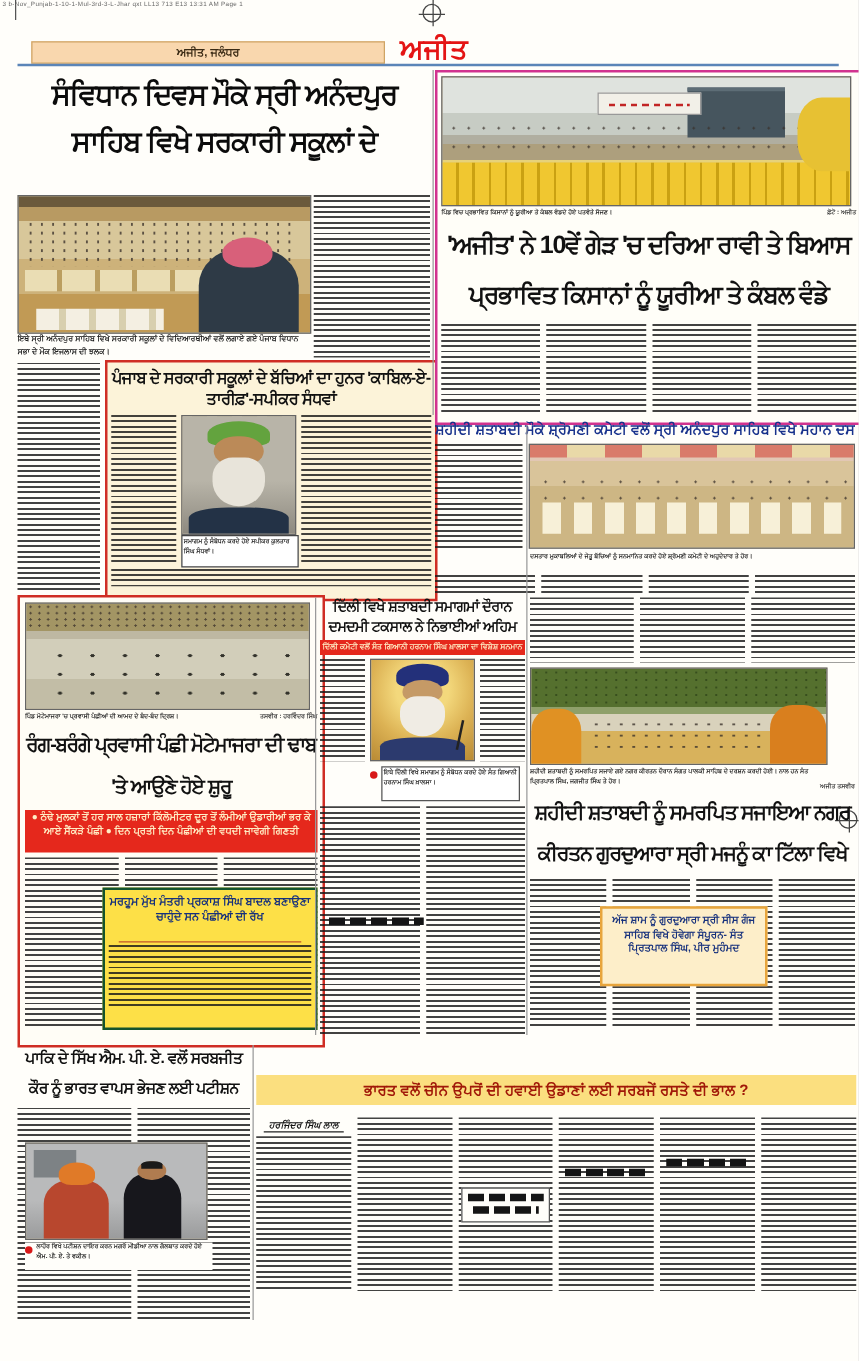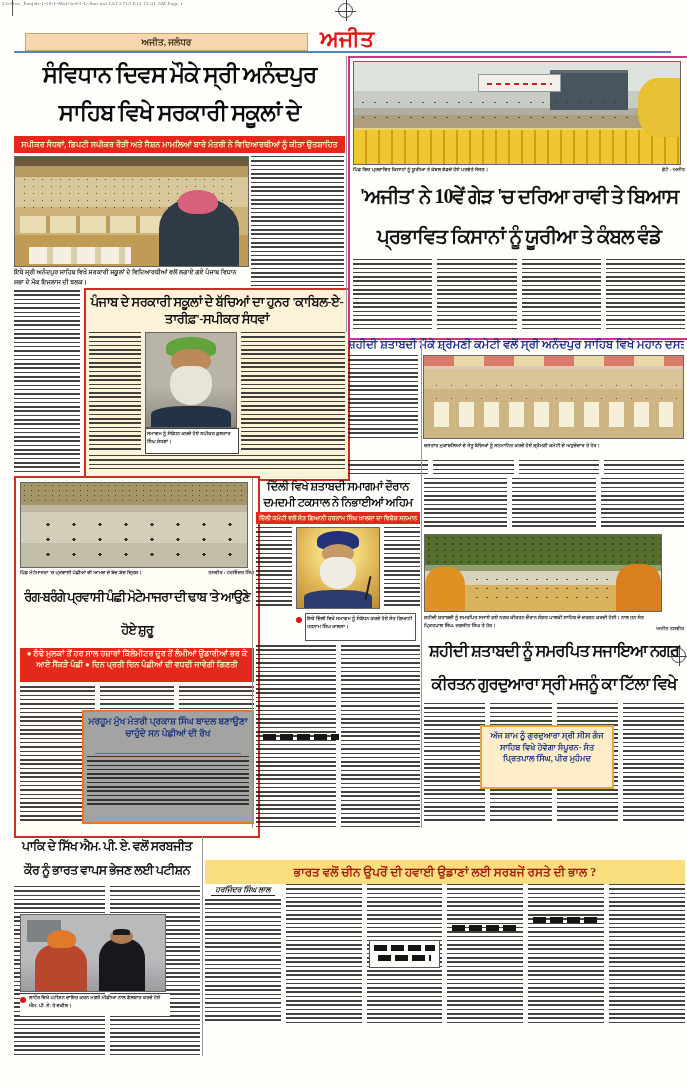--- a/index.html
+++ b/index.html
@@ -1,31 +1,31 @@
 <!DOCTYPE html>
 <html lang="pa"><head>
 <meta charset="utf-8">
 <style>
   html,body{margin:0;padding:0;background:#d9d9d9;}
   .page{position:relative;width:687px;height:1089px;margin:0 auto;background:#fffefa;
-        font-family:Liberation Serif, serif;overflow:hidden;color:#111;}
+        font-family:Liberation Sans, sans-serif;overflow:hidden;color:#111;}
   .abs{position:absolute;}
   .ctr{text-align:center;}
   .bold{font-weight:bold;}
   
   .tx{background-image:repeating-linear-gradient(180deg,rgba(25,25,25,.82) 0 1.5px,transparent 1.5px 4.3px);}
   .cols{display:flex;gap:5px;}
   .cols>i{display:block;flex:1;}
   .bh{height:6px;margin:3px 5px;background:repeating-linear-gradient(90deg,#151515 0 13px,transparent 13px 17px);}
   
   .h-main{font-weight:bold;color:#0b0b0b;letter-spacing:-1px;line-height:38px;font-size:23px;}
   .band-red{background:#e5281c;color:#ffedc4;font-weight:bold;overflow:hidden;}
   .box-red{border:2px solid #cf2d24;background:#fcf3d9;}
   .box-magenta{border:2px solid #d1338f;background:#fffef8;}
-  .box-orange{border:2px solid #f97316;background:#a3a3a3;}
+  .box-orange{border:2px solid #14532d;background:#fde047;}
   .box-yellow{border:2px solid #e8a53c;background:#fdeec9;}
   .cap{font-weight:bold;color:#1c1c1c;}
   .credit{color:#333;font-weight:bold;}
   .rule-v{background:#9a9a9a;width:1px;}
   .masthead-box{background:#f9d7ae;border:1px solid #cfa465;font-weight:bold;color:#3a2a14;}
   
   .ph{position:absolute;overflow:hidden;border:1px solid #666;background:#cabfa2;}
   .ph *{position:absolute;}
   .dots{background-image:radial-gradient(circle 1.6px,#39302a 55%,transparent 62%);background-size:9px 7px;opacity:.78;}
   
@@ -44,21 +44,20 @@
   <div class="abs" style="left:2px;top:1px;font-size:5px;color:#666;letter-spacing:.3px;white-space:nowrap;">3 b-Nov_Punjab-1-10-1-Mul-3rd-3-L-Jhar qxt  LL13 713 E13  13:31 AM  Page 1</div>
   <div class="abs" style="left:12px;top:0;width:1px;height:16px;background:#555;"></div>
   <div class="cross" style="left:338px;top:3px;"></div>
   <div class="cross" style="left:671px;top:648px;"></div>
 
   <div class="abs masthead-box ctr" style="left:25px;top:33px;width:281px;height:16px;font-size:9px;line-height:16px;">ਅਜੀਤ, ਜਲੰਧਰ</div>
   <div class="abs ctr" style="left:305px;top:26px;width:84px;height:25px;font-size:22px;font-weight:bold;color:#e41414;line-height:25px;">ਅਜੀਤ</div>
   <div class="abs" style="left:14px;top:51px;width:657px;height:2px;background:#5b85b8;"></div>
 
   <div class="abs h-main ctr" style="left:14px;top:56px;width:331px;height:78px;overflow:hidden;">ਸੰਵਿਧਾਨ ਦਿਵਸ ਮੌਕੇ ਸ੍ਰੀ ਅਨੰਦਪੁਰ ਸਾਹਿਬ ਵਿਖੇ ਸਰਕਾਰੀ ਸਕੂਲਾਂ ਦੇ ਵਿਦਿਆਰਥੀਆਂ ਦਾ ਮੌਕ ਵਿਧਾਨ ਸਭਾ ਇਜਲਾਸ ਕਰਵਾਇਆ</div>
-  <div class="abs band-red ctr" style="left:14px;top:136px;width:331px;height:17px;font-size:8px;line-height:17px;white-space:nowrap;">ਸਪੀਕਰ ਸੰਧਵਾਂ, ਡਿਪਟੀ ਸਪੀਕਰ ਰੌੜੀ ਅਤੇ ਸੈਸ਼ਨ ਮਾਮਲਿਆਂ ਬਾਰੇ ਮੰਤਰੀ ਨੇ ਵਿਦਿਆਰਥੀਆਂ ਨੂੰ ਕੀਤਾ ਉਤਸ਼ਾਹਿਤ</div>
 
   <div class="ph" style="left:14px;top:156px;width:233px;height:109px;">
     <span style="inset:0;background:linear-gradient(180deg,#6b5a3c 0 8%,#b89a62 8% 18%,#d8c79a 18% 46%,#cdb27a 46% 72%,#c19a55 72% 100%);"></span>
     <span class="dots" style="left:2%;right:4%;top:17%;height:34%;"></span>
     <span style="left:2%;right:30%;top:54%;height:16%;background:repeating-linear-gradient(90deg,#ead deb4 0 26px,#bb9e60 26px 30px);background:repeating-linear-gradient(90deg,#eaddb4 0 26px,#bb9e60 26px 30px);"></span>
     <span style="left:6%;bottom:2%;width:44%;height:15%;background:repeating-linear-gradient(90deg,#f4efe2 0 18px,#d8cfae 18px 24px);"></span>
     <span style="right:4%;bottom:0;width:34%;height:62%;background:#2e3a46;border-radius:45% 45% 0 0;"></span>
     <span style="right:13%;bottom:48%;width:17%;height:22%;background:#d8607a;border-radius:50% 50% 42% 42%;"></span>
   </div>
   <div class="abs cap" style="left:14px;top:267px;width:233px;height:20px;font-size:6.3px;line-height:1.55;overflow:hidden;">ਇਥੇ ਸ੍ਰੀ ਅਨੰਦਪੁਰ ਸਾਹਿਬ ਵਿਖੇ ਸਰਕਾਰੀ ਸਕੂਲਾਂ ਦੇ ਵਿਦਿਆਰਥੀਆਂ ਵਲੋਂ ਲਗਾਏ ਗਏ ਪੰਜਾਬ ਵਿਧਾਨ ਸਭਾ ਦੇ ਮੌਕ ਇਜਲਾਸ ਦੀ ਝਲਕ।</div>
@@ -87,21 +86,21 @@
   <div class="abs box-red" style="left:14px;top:476px;width:234px;height:350px;background:#fffdf6;padding:4px;">
     <div class="ph" style="position:relative;width:226px;height:84px;display:block;">
       <span style="inset:0;background:linear-gradient(180deg,#a39564 0 26%,#beb8a2 26% 34%,#d2ceba 34% 72%,#c2bda6 72% 100%);"></span>
       <span class="dots" style="left:0;right:0;top:0;height:25%;background-size:7px 5px;"></span>
       <span style="left:6%;right:6%;top:40%;height:50%;background-image:radial-gradient(ellipse 3px 1.8px,#22221c 60%,transparent 66%);background-size:26px 15px;opacity:.9;"></span>
     </div>
     <div style="display:flex;margin-top:2px;height:10px;">
       <span class="cap" style="flex:1;font-size:5px;overflow:hidden;white-space:nowrap;">ਪਿੰਡ ਮੋਟੇਮਾਜਰਾ 'ਚ ਪ੍ਰਵਾਸੀ ਪੰਛੀਆਂ ਦੀ ਆਮਦ ਦੇ ਬੰਦ-ਬੰਦ ਦ੍ਰਿਸ਼।</span>
       <span class="credit" style="font-size:5px;white-space:nowrap;">ਤਸਵੀਰ : ਹਰਵਿੰਦਰ ਸਿੰਘ</span>
     </div>
-    <div class="ctr bold" style="font-size:13px;line-height:33px;height:66px;letter-spacing:-1px;overflow:hidden;">ਰੰਗ-ਬਰੰਗੇ ਪ੍ਰਵਾਸੀ ਪੰਛੀ ਮੋਟੇਮਾਜਰਾ ਦੀ ਢਾਬ 'ਤੇ ਆਉਣੇ ਹੋਏ ਸ਼ੁਰੂ</div>
+    <div class="ctr bold" style="font-size:16px;line-height:33px;height:66px;letter-spacing:-1px;overflow:hidden;">ਰੰਗ-ਬਰੰਗੇ ਪ੍ਰਵਾਸੀ ਪੰਛੀ ਮੋਟੇਮਾਜਰਾ ਦੀ ਢਾਬ 'ਤੇ ਆਉਣੇ ਹੋਏ ਸ਼ੁਰੂ</div>
     <div class="band-red ctr" style="height:34px;font-size:8px;line-height:1.4;padding:0 4px;margin-top:2px;">● ਠੰਢੇ ਮੁਲਕਾਂ ਤੋਂ ਹਰ ਸਾਲ ਹਜ਼ਾਰਾਂ ਕਿੱਲੋਮੀਟਰ ਦੂਰ ਤੋਂ ਲੰਮੀਆਂ ਉਡਾਰੀਆਂ ਭਰ ਕੇ ਆਏ ਸੈਂਕੜੇ ਪੰਛੀ ● ਦਿਨ ਪ੍ਰਤੀ ਦਿਨ ਪੰਛੀਆਂ ਦੀ ਵਧਦੀ ਜਾਵੇਗੀ ਗਿਣਤੀ</div>
     <div style="position:relative;height:136px;margin-top:4px;">
       <div class="cols" style="position:absolute;inset:0;">
           <i class="tx"></i>
           <i class="tx"></i>
           <i class="tx"></i>
         </div>
       <div class="box-orange" style="position:absolute;left:62px;top:24px;width:162px;height:104px;padding:3px;">
         <div class="ctr bold" style="font-size:9px;line-height:12px;color:#16307c;height:36px;overflow:hidden;">ਮਰਹੂਮ ਮੁੱਖ ਮੰਤਰੀ ਪ੍ਰਕਾਸ਼ ਸਿੰਘ ਬਾਦਲ ਬਣਾਉਣਾ ਚਾਹੁੰਦੇ ਸਨ ਪੰਛੀਆਂ ਦੀ ਰੱਖ</div>
         <div style="height:1px;background:#c2552a;margin:2px 8px;"></div>
@@ -229,21 +228,21 @@
       </div>
       <div style="position:absolute;left:6px;top:108px;width:150px;display:flex;gap:3px;background:#fffefa;">
         <span style="flex:0 0 6px;height:6px;border-radius:50%;background:#d81818;margin-top:3px;"></span>
         <span class="cap" style="font-size:5px;line-height:1.5;height:22px;overflow:hidden;">ਲਾਹੌਰ ਵਿਖੇ ਪਟੀਸ਼ਨ ਦਾਇਰ ਕਰਨ ਮਗਰੋਂ ਮੀਡੀਆ ਨਾਲ ਗੱਲਬਾਤ ਕਰਦੇ ਹੋਏ ਐਮ. ਪੀ. ਏ. ਤੇ ਵਕੀਲ।</span>
       </div>
     </div>
   </div>
 
   <div class="abs" style="left:205px;top:856px;width:480px;height:202px;">
     <div class="ctr bold" style="height:24px;line-height:24px;margin-top:4px;background:#fbdf7f;color:#a01808;font-size:12px;white-space:nowrap;overflow:hidden;">ਭਾਰਤ ਵਲੋਂ ਚੀਨ ਉਪਰੋਂ ਦੀ ਹਵਾਈ ਉਡਾਣਾਂ ਲਈ ਸਰਬਜੇਂ ਰਸਤੇ ਦੀ ਭਾਲ ?</div>
-    <div style="position:relative;height:140px;margin-top:0;">
+    <div style="position:relative;height:140px;margin-top:10px;">
       <div class="cols" style="position:absolute;inset:0;">
         <i style="display:block;">
           <span class="ctr bold" style="display:block;font-size:7.5px;border-bottom:1px solid #222;margin:0 6px 3px;height:11px;line-height:11px;overflow:hidden;">ਹਰਜਿੰਦਰ ਸਿੰਘ ਲਾਲ</span>
           <span class="tx" style="display:block;height:124px;"></span>
         </i>
         <i class="tx"></i>
         <i style="display:block;position:relative;">
           <span class="tx" style="display:block;height:100%;"></span>
           <span style="position:absolute;left:2px;right:2px;top:56px;height:26px;border:1px solid #555;background:#fffefa;">
             <span class="bh" style="display:block;margin:4px 4px 0;"></span>

